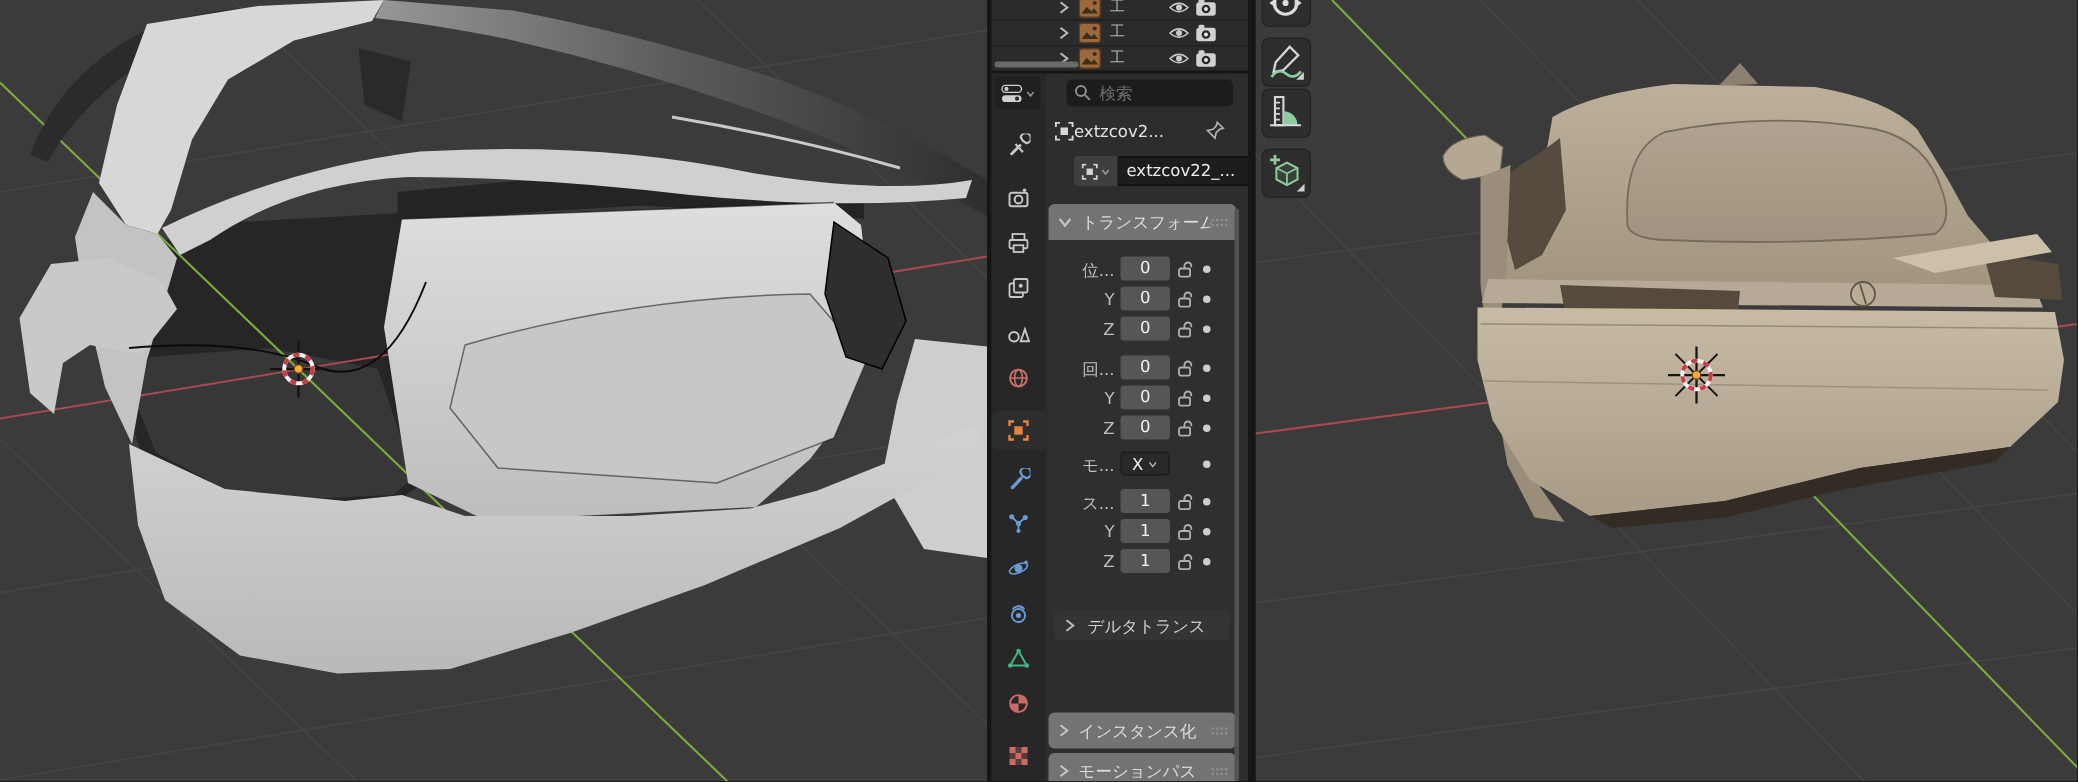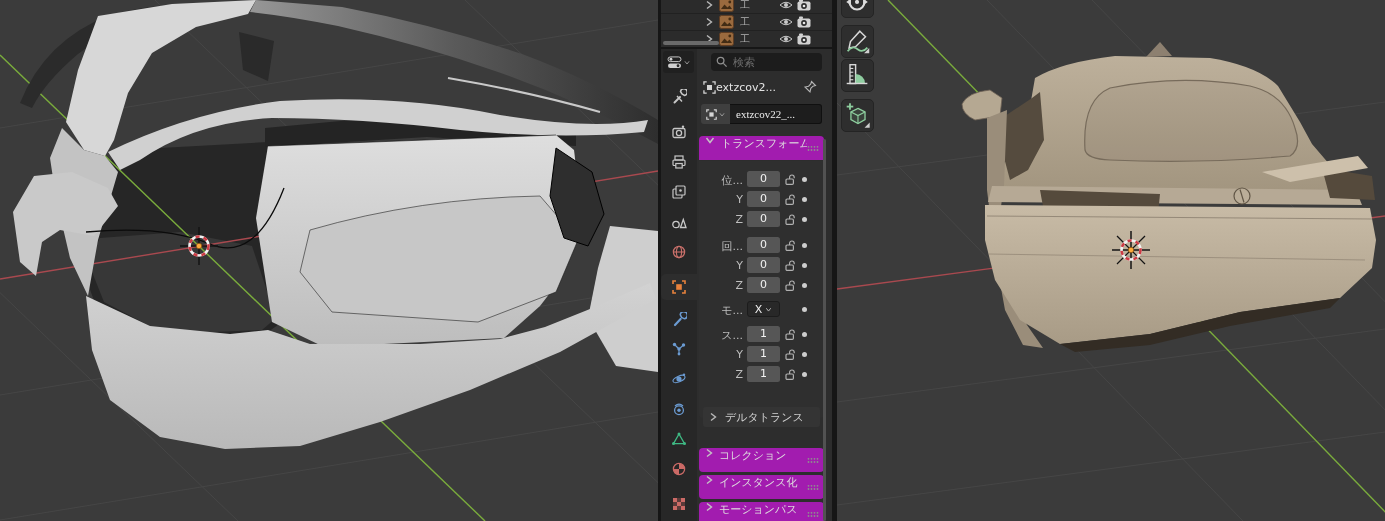--- a/index.html
+++ b/index.html
@@ -26,27 +26,27 @@
   .tab.active{background:#2d2d2d;border-radius:5px 0 0 5px;}
   .main{position:absolute;left:36px;top:0;width:129px;height:376px;}
   .search{position:absolute;left:14px;top:4px;width:111px;height:18px;background:#1c1c1c;border-radius:4px;
           display:flex;align-items:center;}
   .search input{background:transparent;border:0;outline:0;width:80px;font-size:11px;color:#d8d8d8;
           font-family:inherit;padding:0;}
   .search input::placeholder{color:#6e6e6e;}
   .crumb{position:absolute;left:6px;top:29px;width:120px;height:18px;display:flex;align-items:center;}
   .crumb-txt{margin-left:0;font-size:11px;color:#e4e4e4;white-space:nowrap;}
   .crumb-pin{position:absolute;right:6px;top:2px;}
-  .idblock{position:absolute;left:4px;top:55px;width:121px;height:20px;display:flex;font-family:Liberation Serif, serif;}
+  .idblock{position:absolute;left:19px;top:55px;width:121px;height:20px;display:flex;}
   .idicon{width:29px;height:20px;background:#3f3f3f;border-radius:3px 0 0 3px;display:flex;align-items:center;
           justify-content:center;gap:2px;}
   .idfield{flex:1;height:18px;background:#1d1d1d;border:1px solid #101010;border-left:0;border-radius:0 3px 3px 0;
           font-size:11px;color:#ececec;line-height:18px;padding-left:6px;white-space:nowrap;overflow:hidden;}
-  .phead{position:absolute;left:2px;width:125px;height:24px;background:#a21caf;border-radius:4px;
-         display:flex;}
+  .phead{position:absolute;left:2px;width:125px;height:24px;background:#737373;border-radius:4px;
+         display:flex;align-items:center;}
   .phead.open{border-radius:4px 4px 0 0;}
   .phead .chev{margin-left:6px;flex:none;}
   .phead .ttl{margin-left:6px;font-size:11px;color:#dedede;white-space:nowrap;overflow:hidden;max-width:86px;}
   .phead .dots{position:absolute;right:5px;top:9px;}
   .pbody{position:absolute;left:2px;top:112px;width:125px;height:257px;background:#2f2f2f;border-radius:0 0 4px 4px;}
   .trow{position:absolute;left:0;width:125px;height:17px;}
   .tlabel{position:absolute;left:0;top:2px;width:44px;text-align:right;font-size:11px;color:#bfbfbf;}
   .tfield{position:absolute;left:48px;top:0;width:33px;height:16px;background:#565656;border-radius:2.5px;
           font-size:11px;color:#f2f2f2;text-align:center;line-height:16px;}
   .tdrop{position:absolute;left:48px;top:0;width:33px;height:16px;background:#282828;border:1px solid #1c1c1c;
@@ -505,38 +505,20 @@
         </div>
 
         <div class="subhead">
           <svg width="8" height="10" viewBox="0 0 8 10" style="margin-left:6px">
               <path d="M2 1.5 L6.5 5 L2 8.5" stroke="#b9b9b9" stroke-width="1.4" fill="none"></path>
             </svg>
           <span class="ttl">デルタトランス</span>
         </div>
       </div>
 
-      <div class="phead" style="top:399px">
-        <svg class="chev" width="8" height="10" viewBox="0 0 8 10">
-            <path d="M2 1.5 L6.5 5 L2 8.5" stroke="#c4c4c4" stroke-width="1.4" fill="none"></path>
-          </svg>
-        <span class="ttl">コレクション</span>
-        <svg class="dots" width="12" height="7" viewBox="0 0 12 7">
-            <g fill="#8f8f8f">
-              <circle cx="1.5" cy="1.8" r="0.9"></circle>
-              <circle cx="4.5" cy="1.8" r="0.9"></circle>
-              <circle cx="7.5" cy="1.8" r="0.9"></circle>
-              <circle cx="10.5" cy="1.8" r="0.9"></circle>
-              <circle cx="1.5" cy="5" r="0.9"></circle>
-              <circle cx="4.5" cy="5" r="0.9"></circle>
-              <circle cx="7.5" cy="5" r="0.9"></circle>
-              <circle cx="10.5" cy="5" r="0.9"></circle>
-            </g>
-          </svg>
-      </div>
       <div class="phead" style="top:426px">
         <svg class="chev" width="8" height="10" viewBox="0 0 8 10">
             <path d="M2 1.5 L6.5 5 L2 8.5" stroke="#c4c4c4" stroke-width="1.4" fill="none"></path>
           </svg>
         <span class="ttl">インスタンス化</span>
         <svg class="dots" width="12" height="7" viewBox="0 0 12 7">
             <g fill="#8f8f8f">
               <circle cx="1.5" cy="1.8" r="0.9"></circle>
               <circle cx="4.5" cy="1.8" r="0.9"></circle>
               <circle cx="7.5" cy="1.8" r="0.9"></circle>

